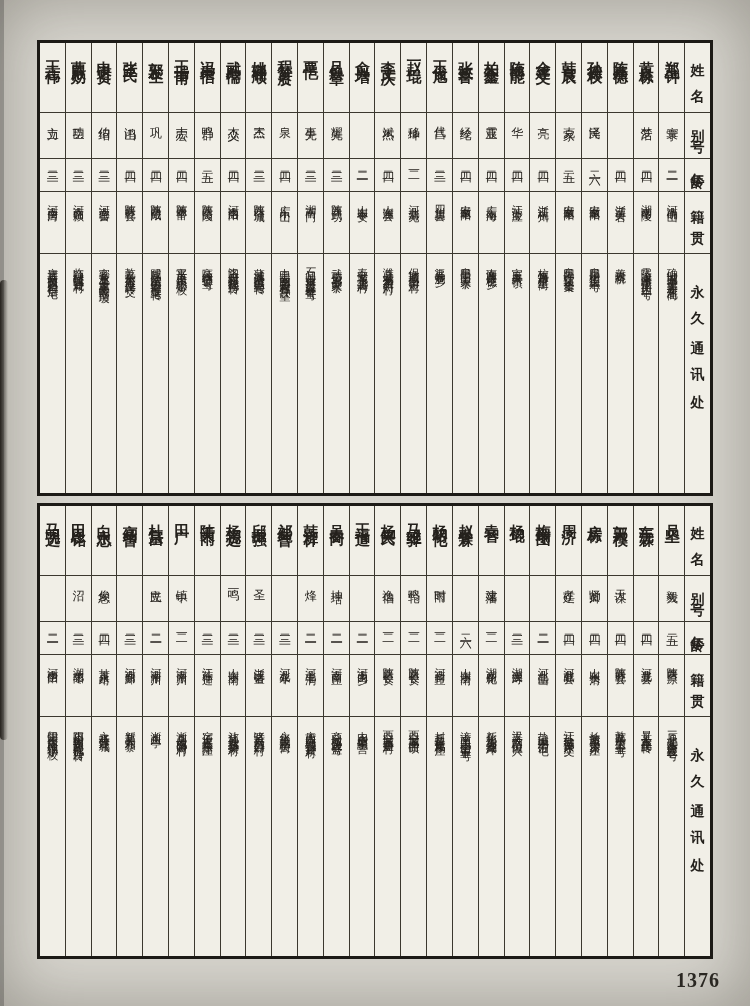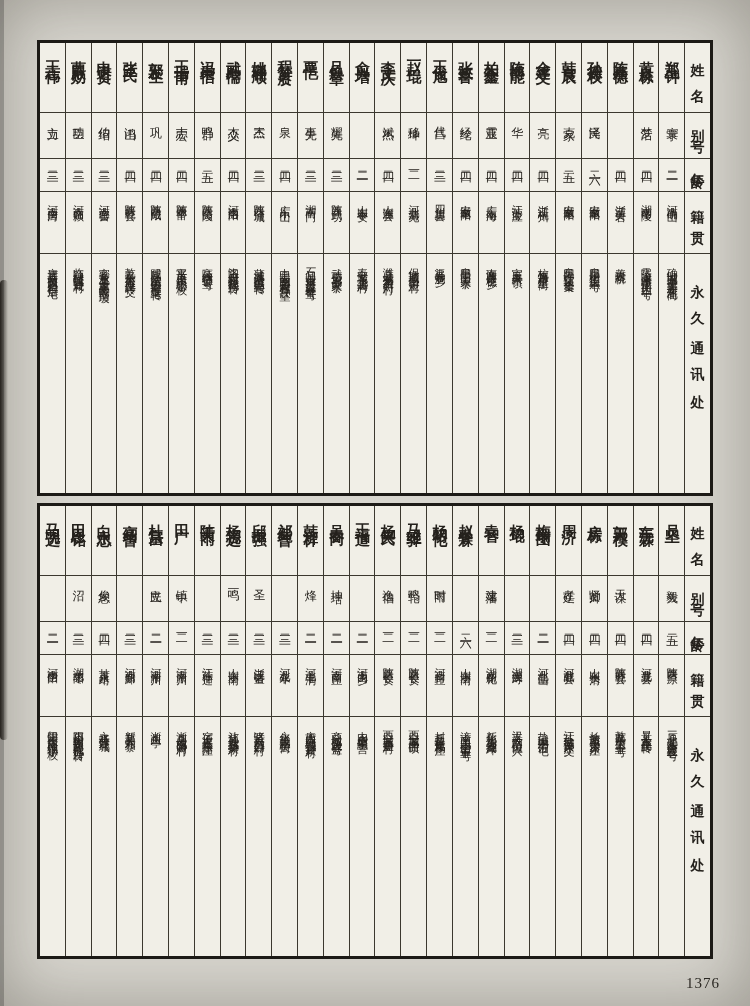--- a/index.html
+++ b/index.html
@@ -44,21 +44,21 @@
   .c-addr{flex:1;border-bottom:none;font-size:11px;letter-spacing:2px;padding-top:5px;}
   
   .hdr .cell{font-weight:bold;font-size:14px;}
   .hdr .c-name{letter-spacing:26px;padding-top:9px;}
   .hdr .c-alias{letter-spacing:11px;padding-top:5px;}
   .hdr .c-age{letter-spacing:2px;padding-top:3px;}
   .hdr .c-origin{letter-spacing:21px;padding-top:7px;}
   .hdr .c-addr{letter-spacing:28px;padding-top:18px;}
   .page-number{
     position:absolute;right:30px;bottom:14px;
-    font-size:15px;letter-spacing:1px;color:#2a2722;
+    font-size:20px;letter-spacing:1px;color:#2a2722;font-weight:bold;
   }
 </style>
 </head>
 <body>
 
 <div class="page">
   <div class="edge-shade"></div>
   <div class="edge-smudge"></div>
 
   <div class="tables">

